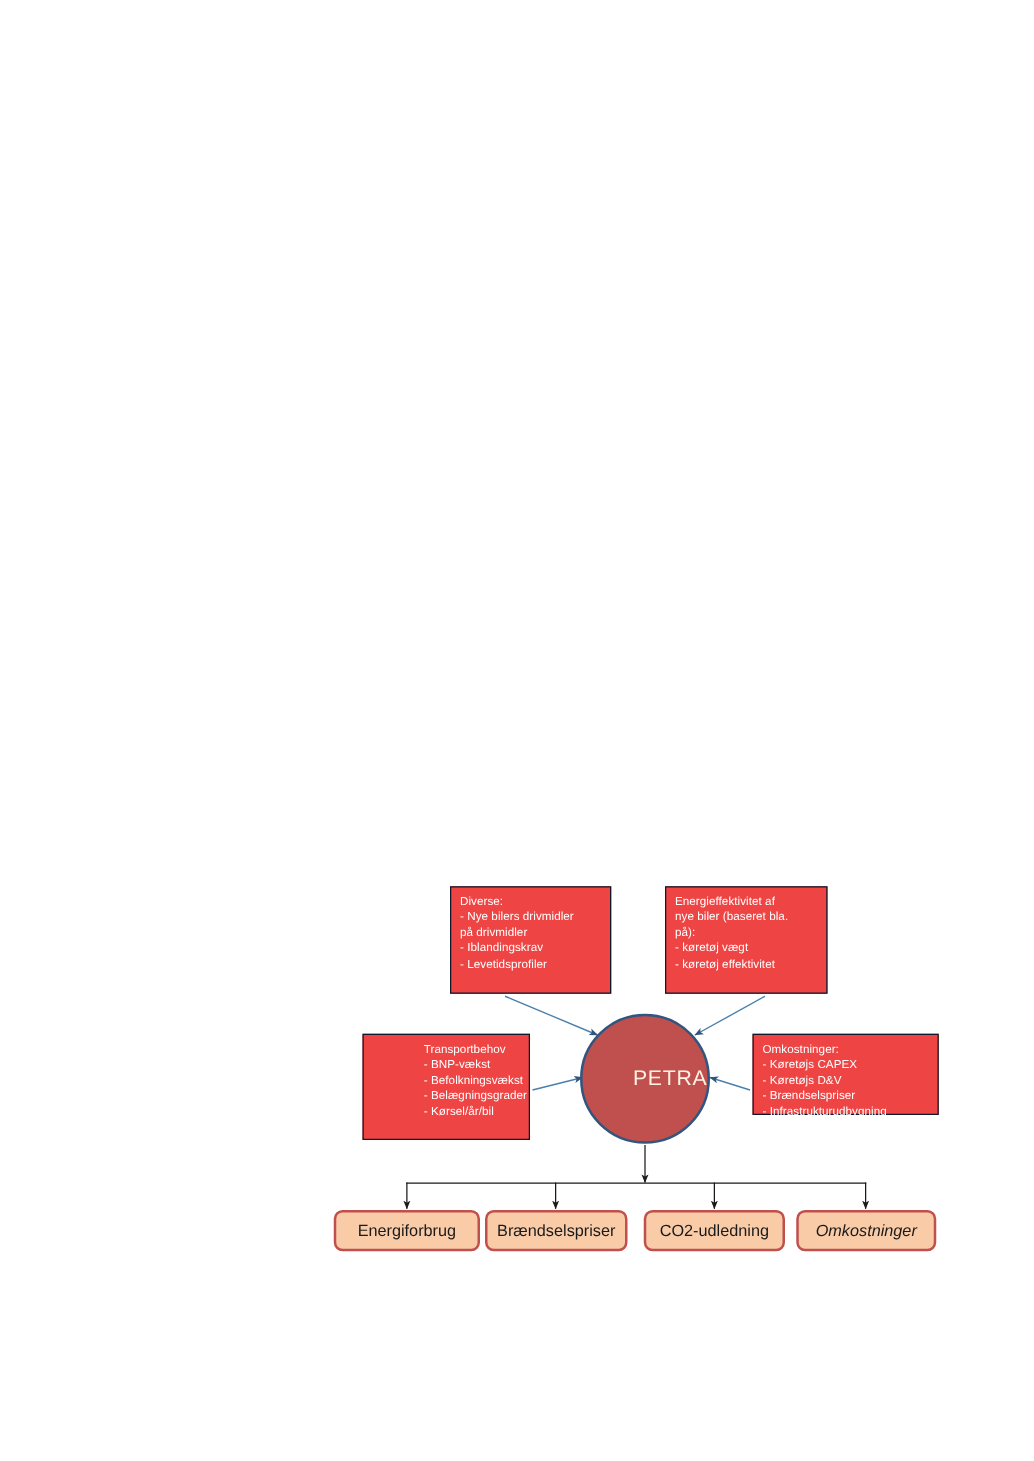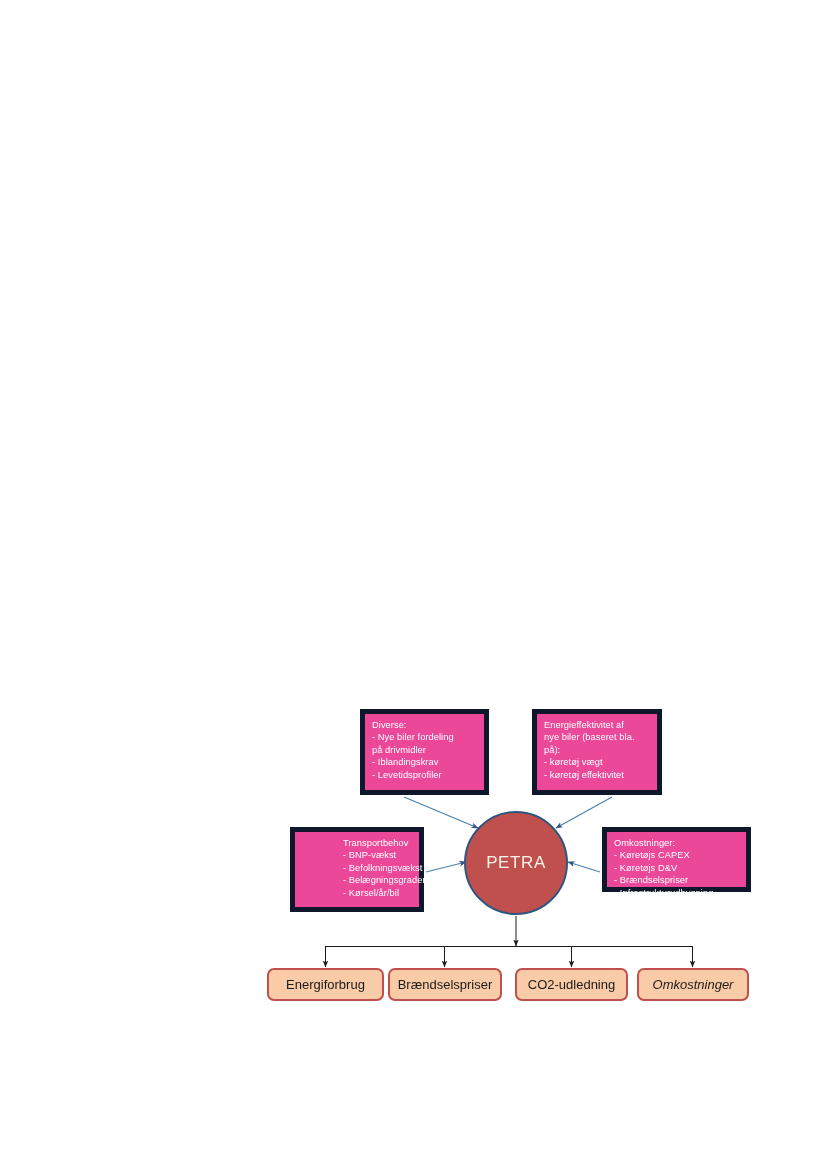--- a/index.html
+++ b/index.html
@@ -27,22 +27,22 @@
     top: 0;
     width: 827px;
     height: 1169px;
     pointer-events: none;
   }
 
   
   .input-box {
     position: absolute;
     box-sizing: border-box;
-    background: #ec4899;
-    border: 5px solid #0f172a;
+    background: #ef4444;
+    border: 1px solid #0f172a;
     color: #ffffff;
     font-size: 9.3px;
     line-height: 12.4px;
     padding: 5px 6px 4px 7px;
     letter-spacing: 0.05px;
   }
   .input-box .box-line {
     display: block;
     white-space: pre;
   }
@@ -58,21 +58,21 @@
     left: 464px;
     top: 811px;
     width: 104px;
     height: 104px;
     box-sizing: border-box;
     border-radius: 50%;
     background: #c0504d;
     border: 2px solid #31557f;
     display: flex;
     align-items: center;
-    justify-content: center;
+    justify-content: flex-end;
   }
   #petra-circle .petra-label {
     color: #fdf2e6;
     font-size: 17px;
     letter-spacing: 0.6px;
   }
 
   
   .output-box {
     position: absolute;
@@ -121,21 +121,21 @@
     <line x1="325" y1="946.5" x2="693" y2="946.5" stroke="#1a1a1a" stroke-width="1"></line>
 
     <line x1="325.5" y1="946" x2="325.5" y2="967" stroke="#1a1a1a" stroke-width="1" marker-end="url(#arrow-black)"></line>
     <line x1="444.5" y1="946" x2="444.5" y2="967" stroke="#1a1a1a" stroke-width="1" marker-end="url(#arrow-black)"></line>
     <line x1="571.5" y1="946" x2="571.5" y2="967" stroke="#1a1a1a" stroke-width="1" marker-end="url(#arrow-black)"></line>
     <line x1="692.5" y1="946" x2="692.5" y2="967" stroke="#1a1a1a" stroke-width="1" marker-end="url(#arrow-black)"></line>
   </svg>
 
   <div class="input-box" id="box-diverse">
     <span class="box-line">Diverse:</span>
-    <span class="box-line">- Nye biler fordeling</span>
+    <span class="box-line">- Nye bilers drivmidler</span>
     <span class="box-line">på drivmidler</span>
     <span class="box-line">- Iblandingskrav</span>
     <span class="box-line">- Levetidsprofiler</span>
   </div>
 
   <div class="input-box" id="box-energieff">
     <span class="box-line">Energieffektivitet af</span>
     <span class="box-line">nye biler (baseret bla.</span>
     <span class="box-line">på):</span>
     <span class="box-line">- køretøj vægt</span>

